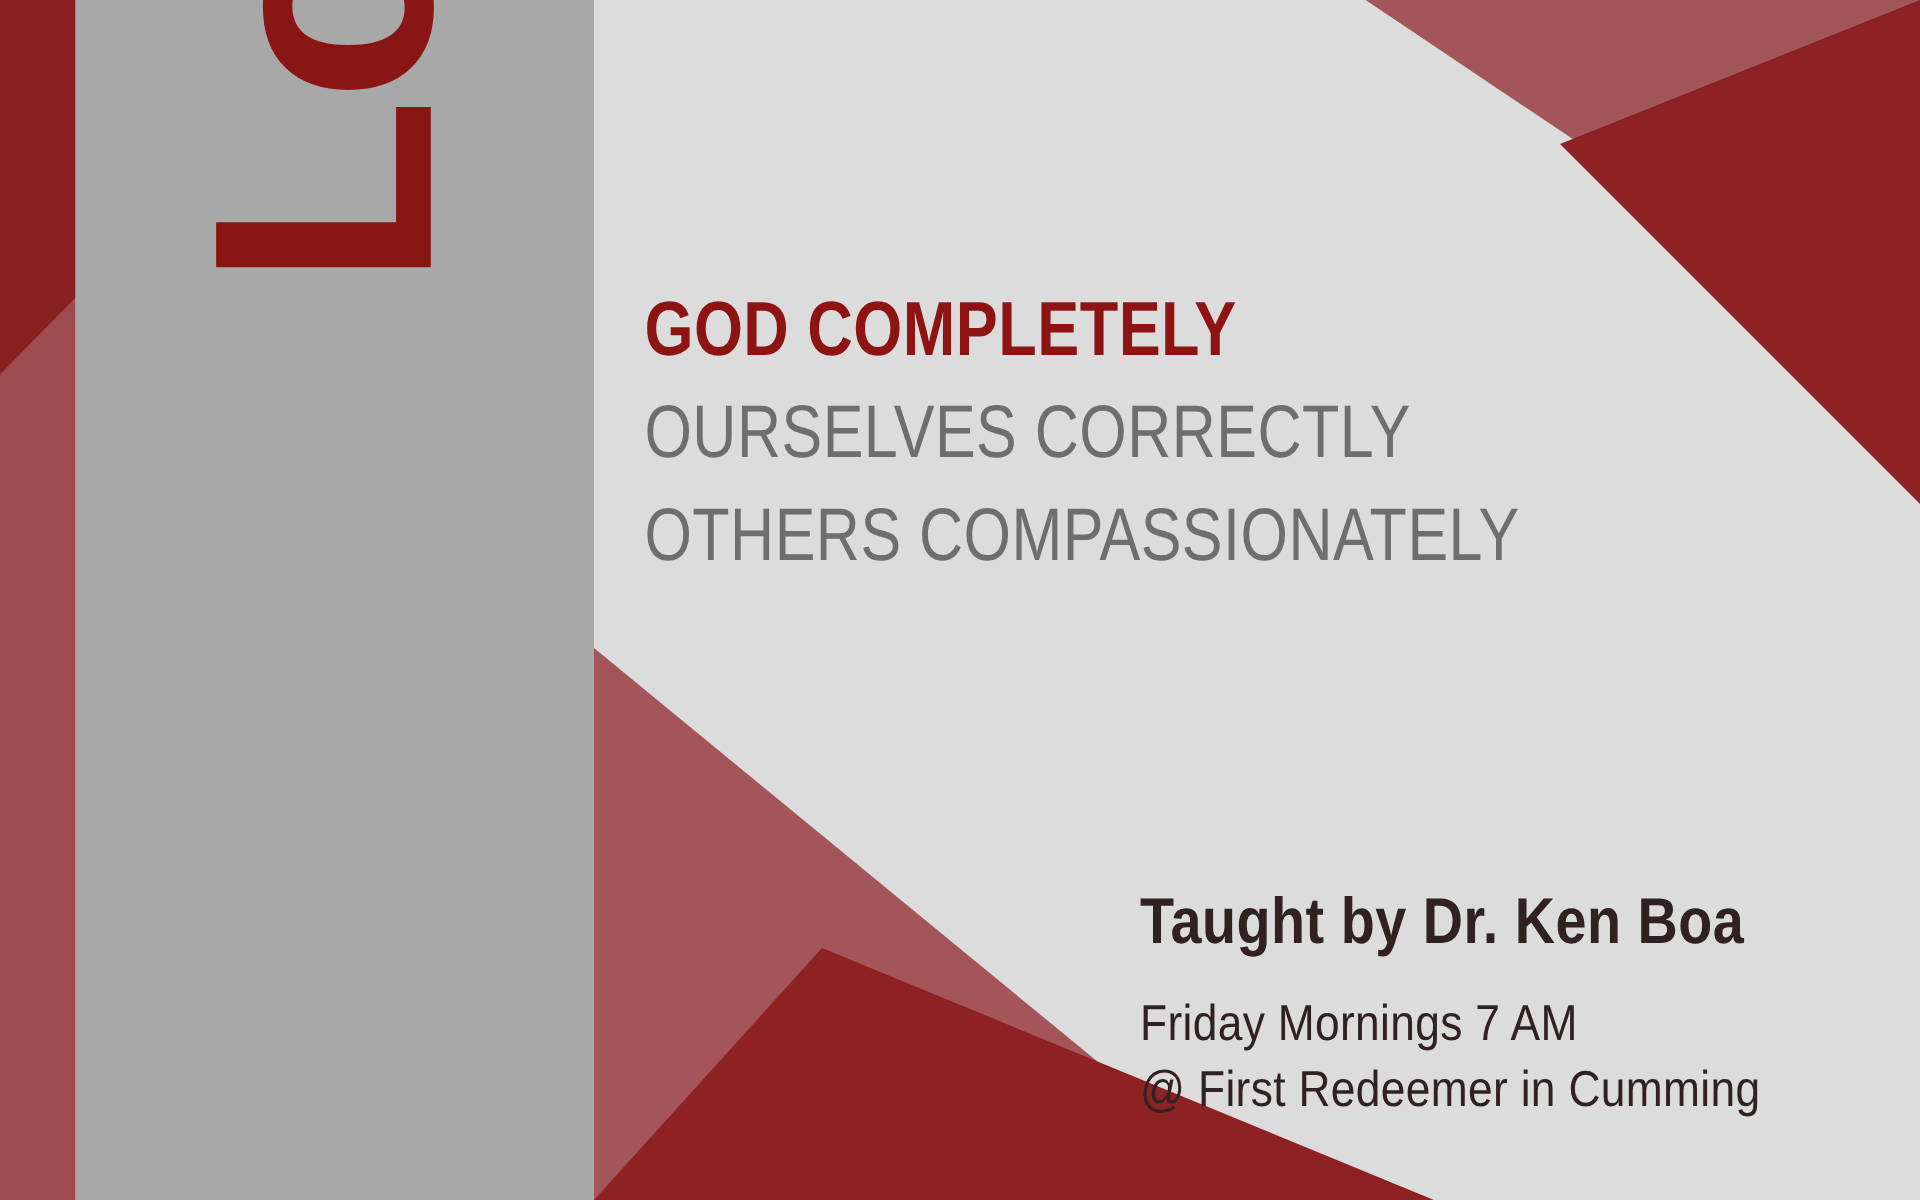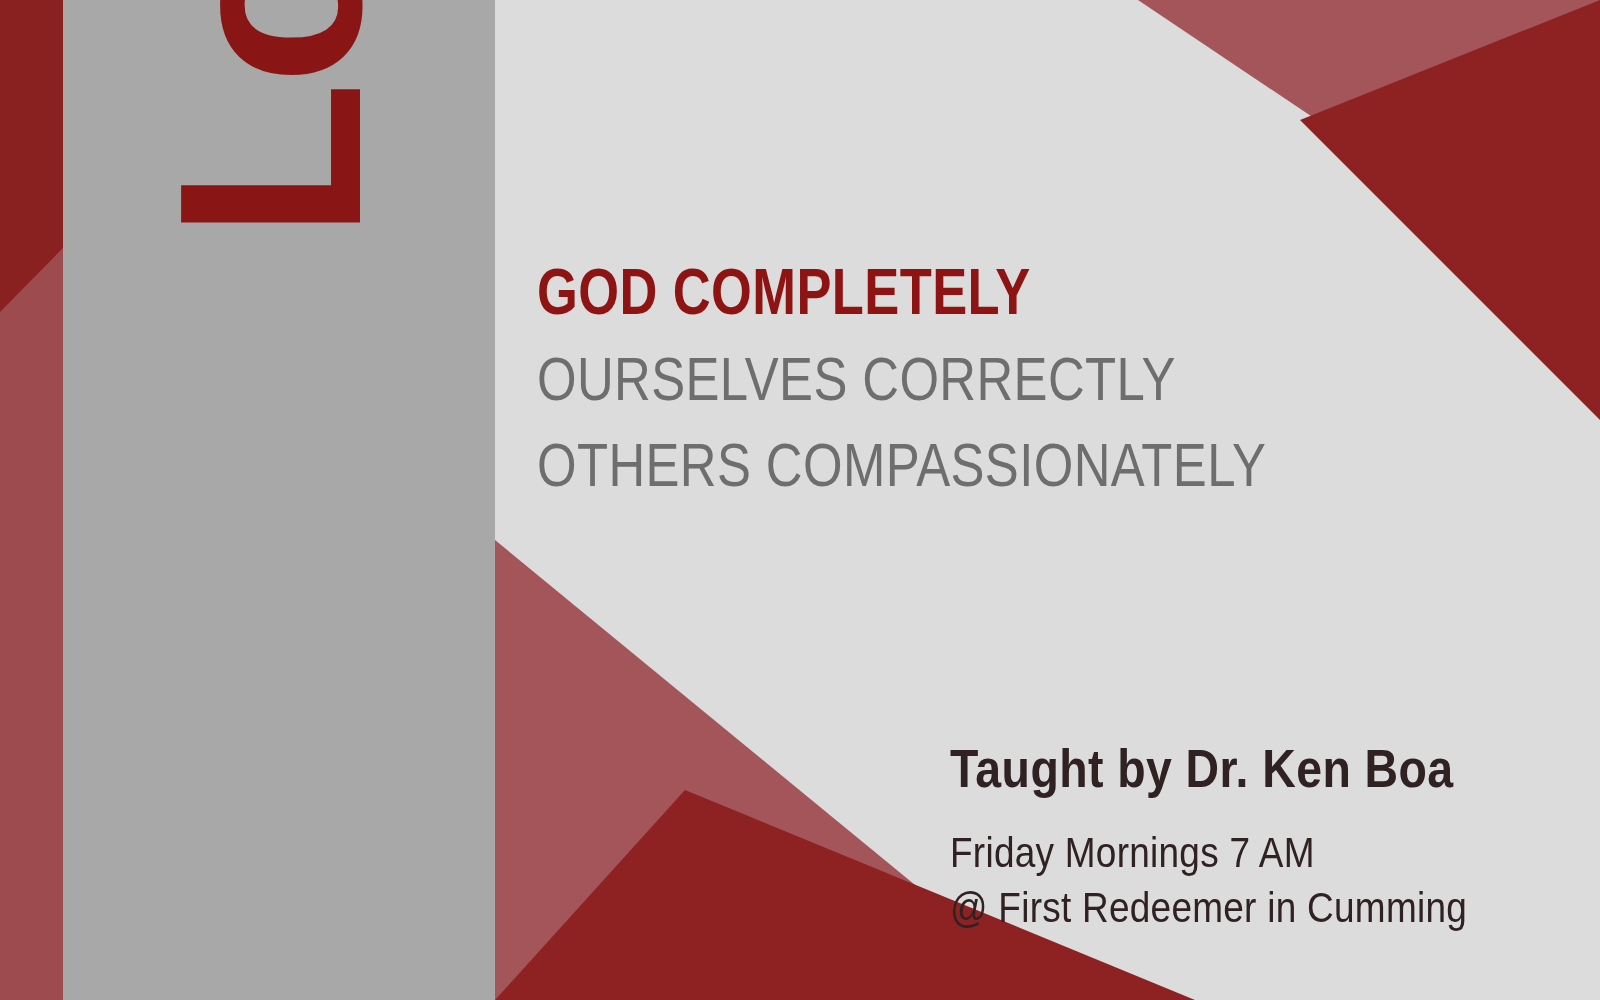--- a/index.html
+++ b/index.html
@@ -88,21 +88,21 @@
     font-weight: 700;
     color: #8a1515;
     letter-spacing: -4px;
     white-space: nowrap;
     font-family: "Liberation Sans", sans-serif;
   }
 
   
   #headline-block {
     position: absolute;
-    top: 248px;
+    top: 230px;
     left: 537px;
     width: 900px;
   }
   .headline {
     font-family: "Liberation Sans Narrow", "Liberation Sans", sans-serif;
     font-size: 62px;
     line-height: 1.38;
     letter-spacing: 0.5px;
     transform: scaleX(0.82);
     transform-origin: left center;

